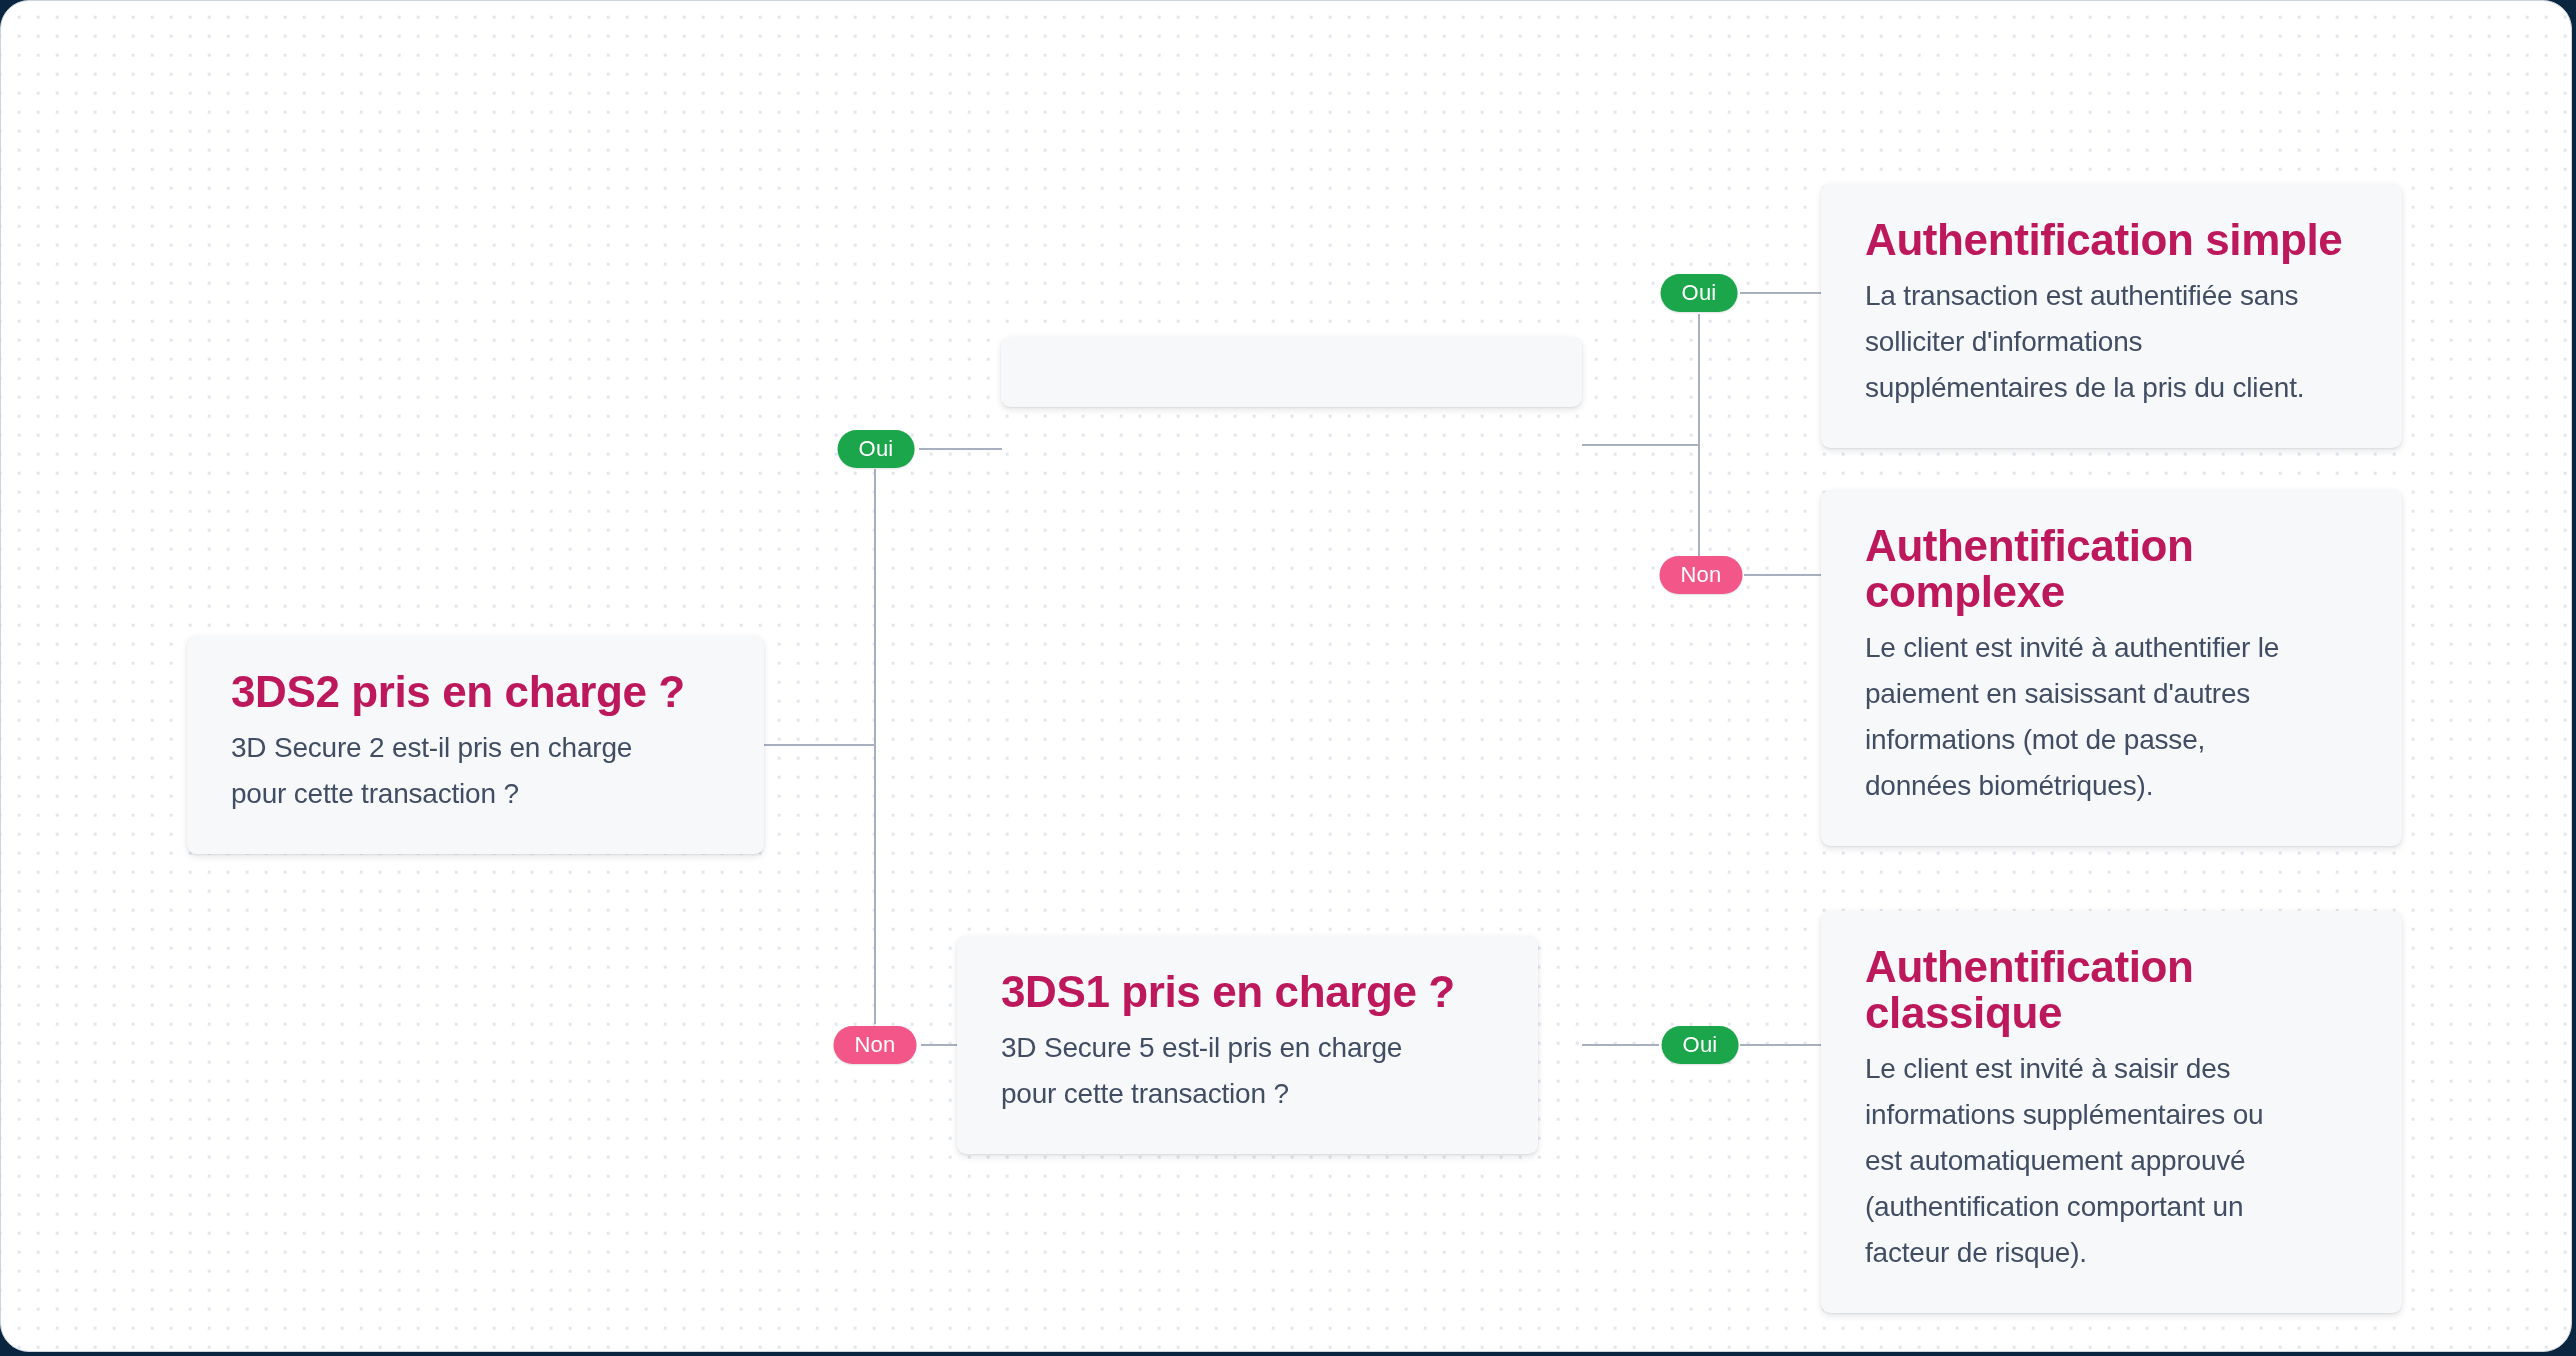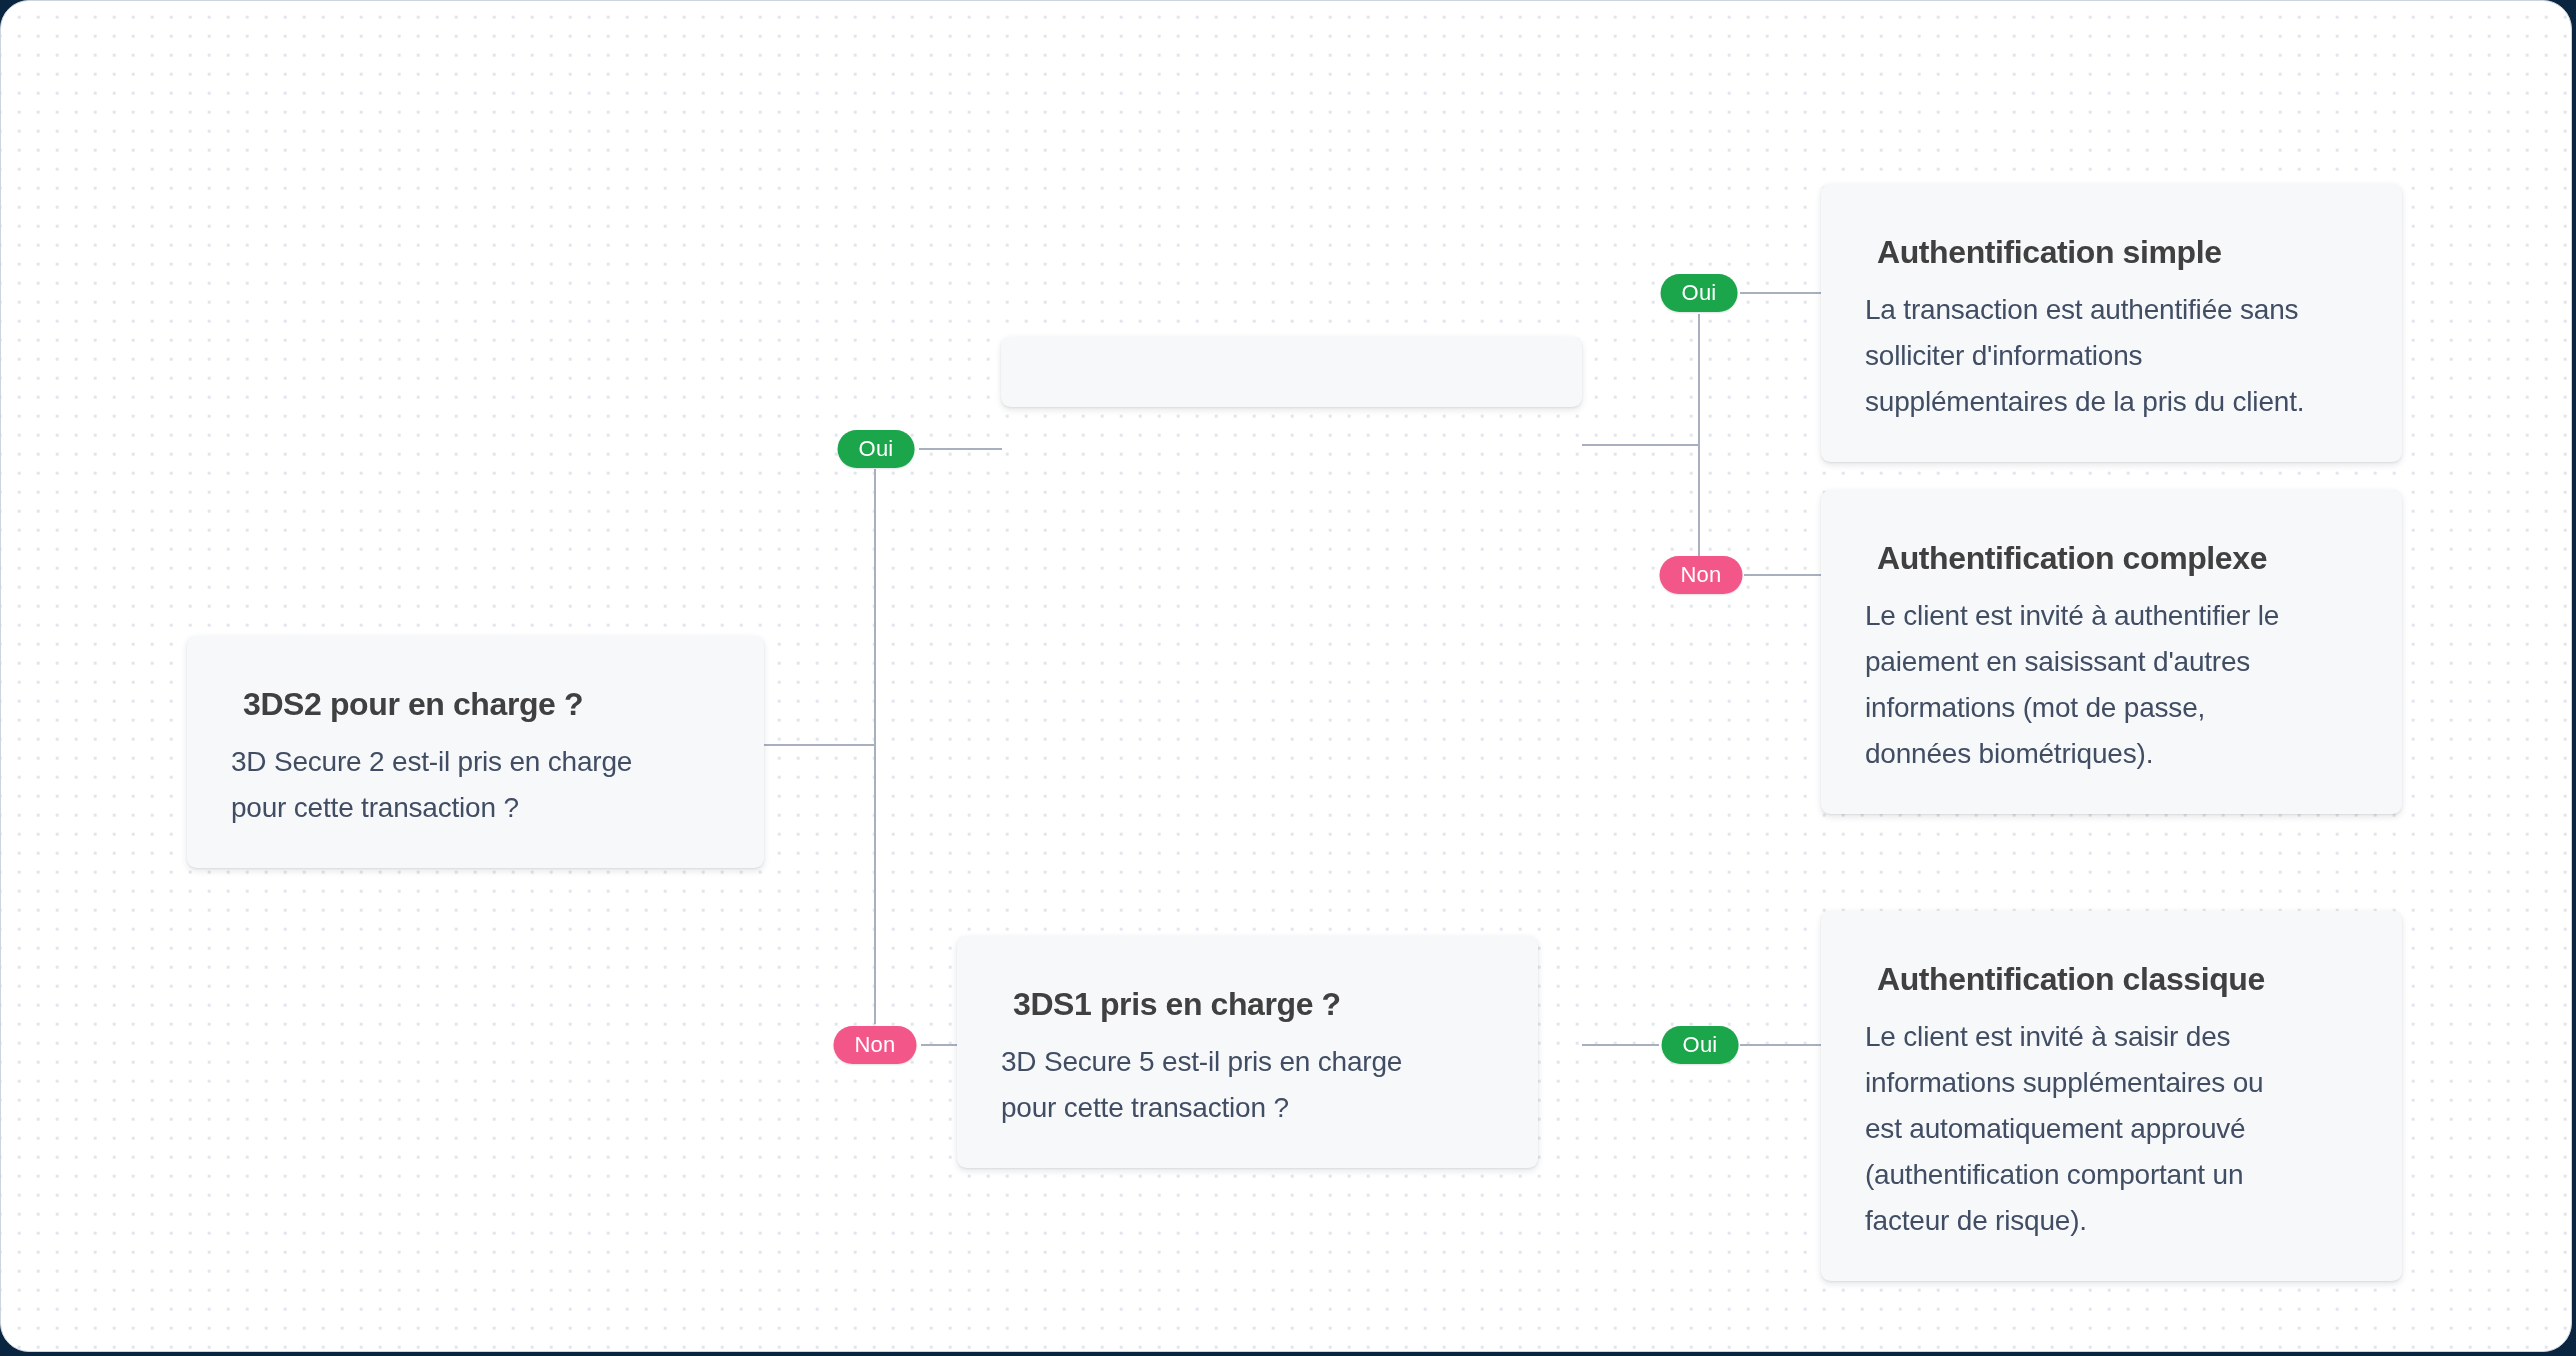--- a/index.html
+++ b/index.html
@@ -26,26 +26,26 @@
   }
   .card {
     position: absolute;
     box-sizing: border-box;
     background: #f6f8fa;
     border-radius: 9.6px;
     padding: 33px 44px 37px 44px;
     box-shadow: 0 2.9px 6.7px rgba(42, 47, 69, 0.12), 0 1px 1.9px rgba(42, 47, 69, 0.08);
   }
   .card-title {
-    margin: 12px;
-    font-size: 32px;
+    margin: 0;
+    font-size: 44px;
     line-height: 46px;
     font-weight: 700;
     letter-spacing: -0.4px;
-    color: #404040;
+    color: #be185d;
   }
   .card-body {
     margin: 9.6px 0 0 0;
     font-size: 28px;
     line-height: 46px;
     letter-spacing: -0.2px;
     color: #414d63;
     white-space: pre-line;
   }
   .pill {
@@ -80,21 +80,21 @@
   <div class="line h" style="left:918px;  top:447px;  width:83px;"></div>
   <div class="line h" style="left:920px;  top:1043px; width:81px;"></div>
   <div class="line h" style="left:1581px; top:443px;  width:117px;"></div>
   <div class="line v" style="left:1697px; top:313px;  height:242px;"></div>
   <div class="line h" style="left:1739px; top:291px;  width:81px;"></div>
   <div class="line h" style="left:1743px; top:573px;  width:77px;"></div>
   <div class="line h" style="left:1581px; top:1043px; width:77px;"></div>
   <div class="line h" style="left:1739px; top:1043px; width:81px;"></div>
 
   <div class="card" style="left:186px; top:635px; width:577px;">
-    <h2 class="card-title">3DS2 pour en charge ?</h2>
+    <h2 class="card-title">3DS2 pris en charge ?</h2>
     <p class="card-body">3D Secure 2 est-il pris en charge
 pour cette transaction ?</p>
   </div>
 
   <div class="card" style="left:1000px; top:336px; width:581px;">
   </div>
 
   <div class="card" style="left:956px; top:935px; width:581px;">
     <h2 class="card-title">3DS1 pris en charge ?</h2>
     <p class="card-body">3D Secure 5 est-il pris en charge

